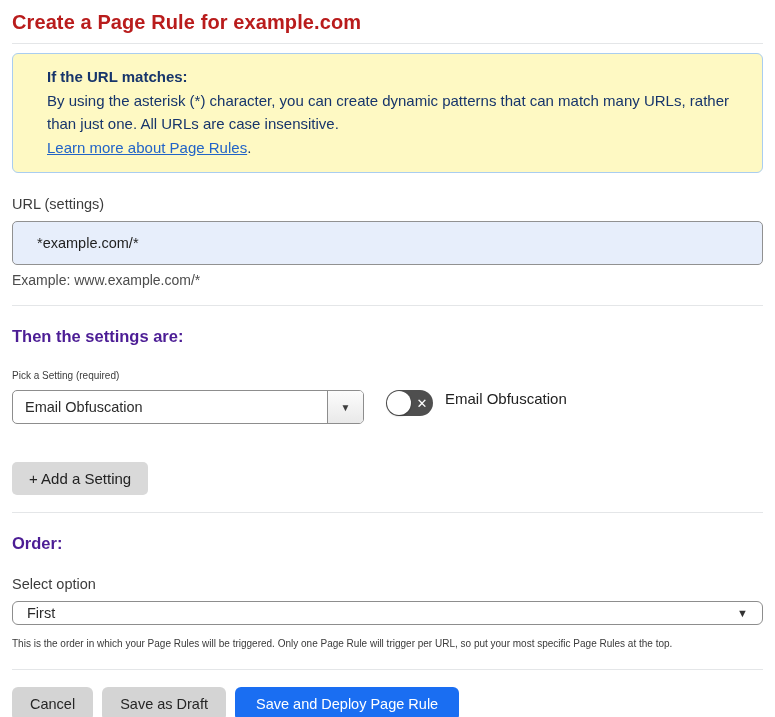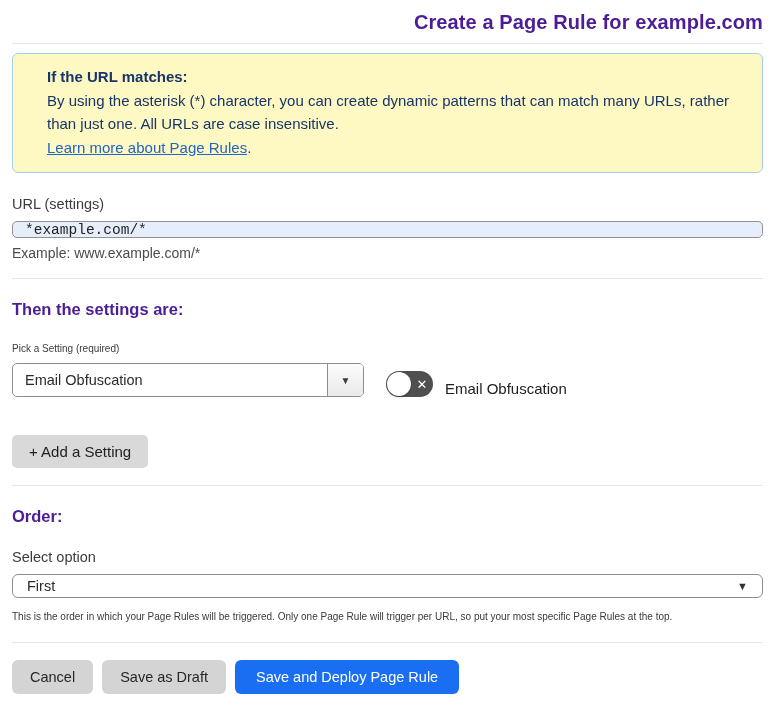--- a/index.html
+++ b/index.html
@@ -9,24 +9,23 @@
     height: 717px;
     font-family: "Liberation Sans", sans-serif;
     color: #1f1f1f;
     overflow: hidden;
   }
   .container { padding: 0 12px; }
 
   .page-title {
     font-size: 20px;
     font-weight: 700;
-    color: #4c1d95;
+    color: #b91c1c;
     padding-top: 11px;
     letter-spacing: 0.1px;
-    text-align: right;
   }
   .divider {
     border: none;
     border-top: 1px solid #e4e6e8;
     margin: 0;
   }
   .divider-title { margin-top: 9px; }
 
   
   .callout {
@@ -48,27 +47,27 @@
 
   
   .field-label {
     margin-top: 23px;
     font-size: 14.5px;
     color: #3c3c3c;
   }
   .url-input {
     display: block;
     width: 100%;
-    height: 17px;
+    height: 44px;
     margin-top: 9px;
     background: #e7eefb;
     border: 1px solid #919191;
     border-radius: 5px;
-    padding: 0 12px;
-    font-family: Liberation Mono, monospace;
+    padding: 0 24px;
+    font-family: Liberation Sans, sans-serif;
     font-size: 14.5px;
     color: #1f1f1f;
   }
   .helper-text {
     margin-top: 7px;
     font-size: 14px;
     color: #4c4c4c;
   }
   .divider-url { margin-top: 17px; }
 
@@ -80,21 +79,21 @@
     color: #4c1d95;
   }
   .pick-label {
     margin-top: 24px;
     font-size: 10px;
     color: #3c3c3c;
   }
   .setting-row {
     margin-top: 9px;
     display: flex;
-    align-items: flex-end;
+    align-items: flex-start;
   }
   .select-control {
     width: 352px;
     height: 34px;
     border: 1px solid #8d8d8d;
     border-radius: 5px;
     background: #ffffff;
     display: flex;
     align-items: stretch;
     cursor: pointer;

